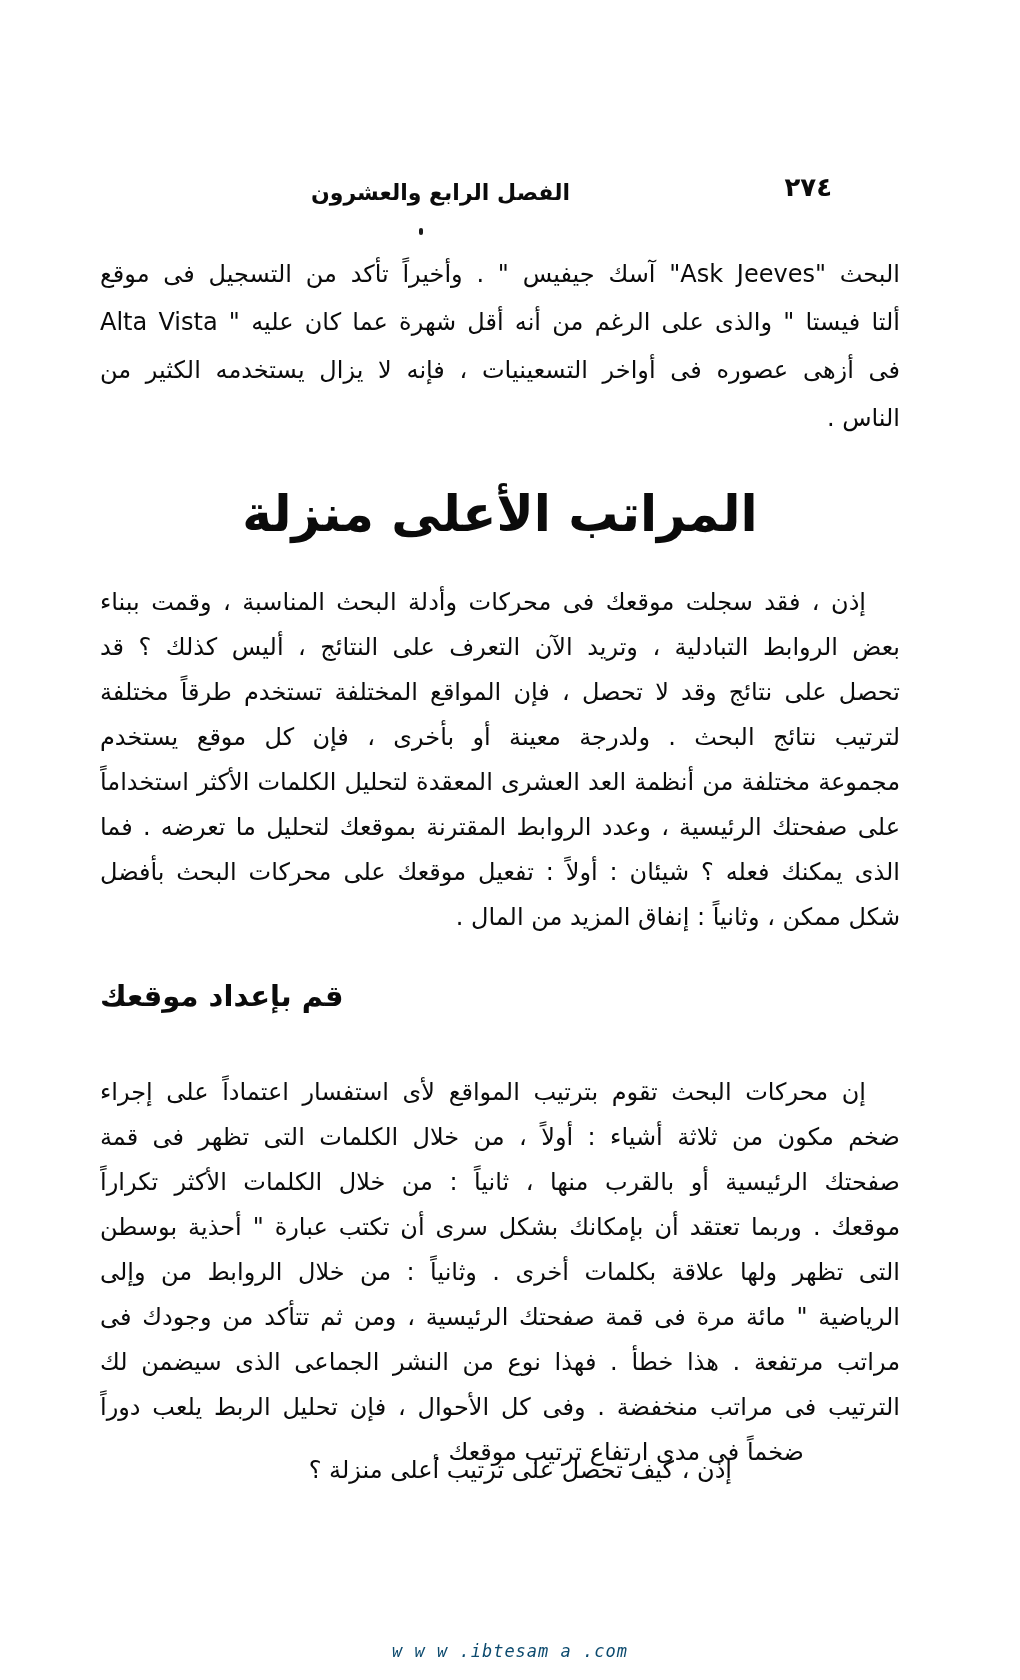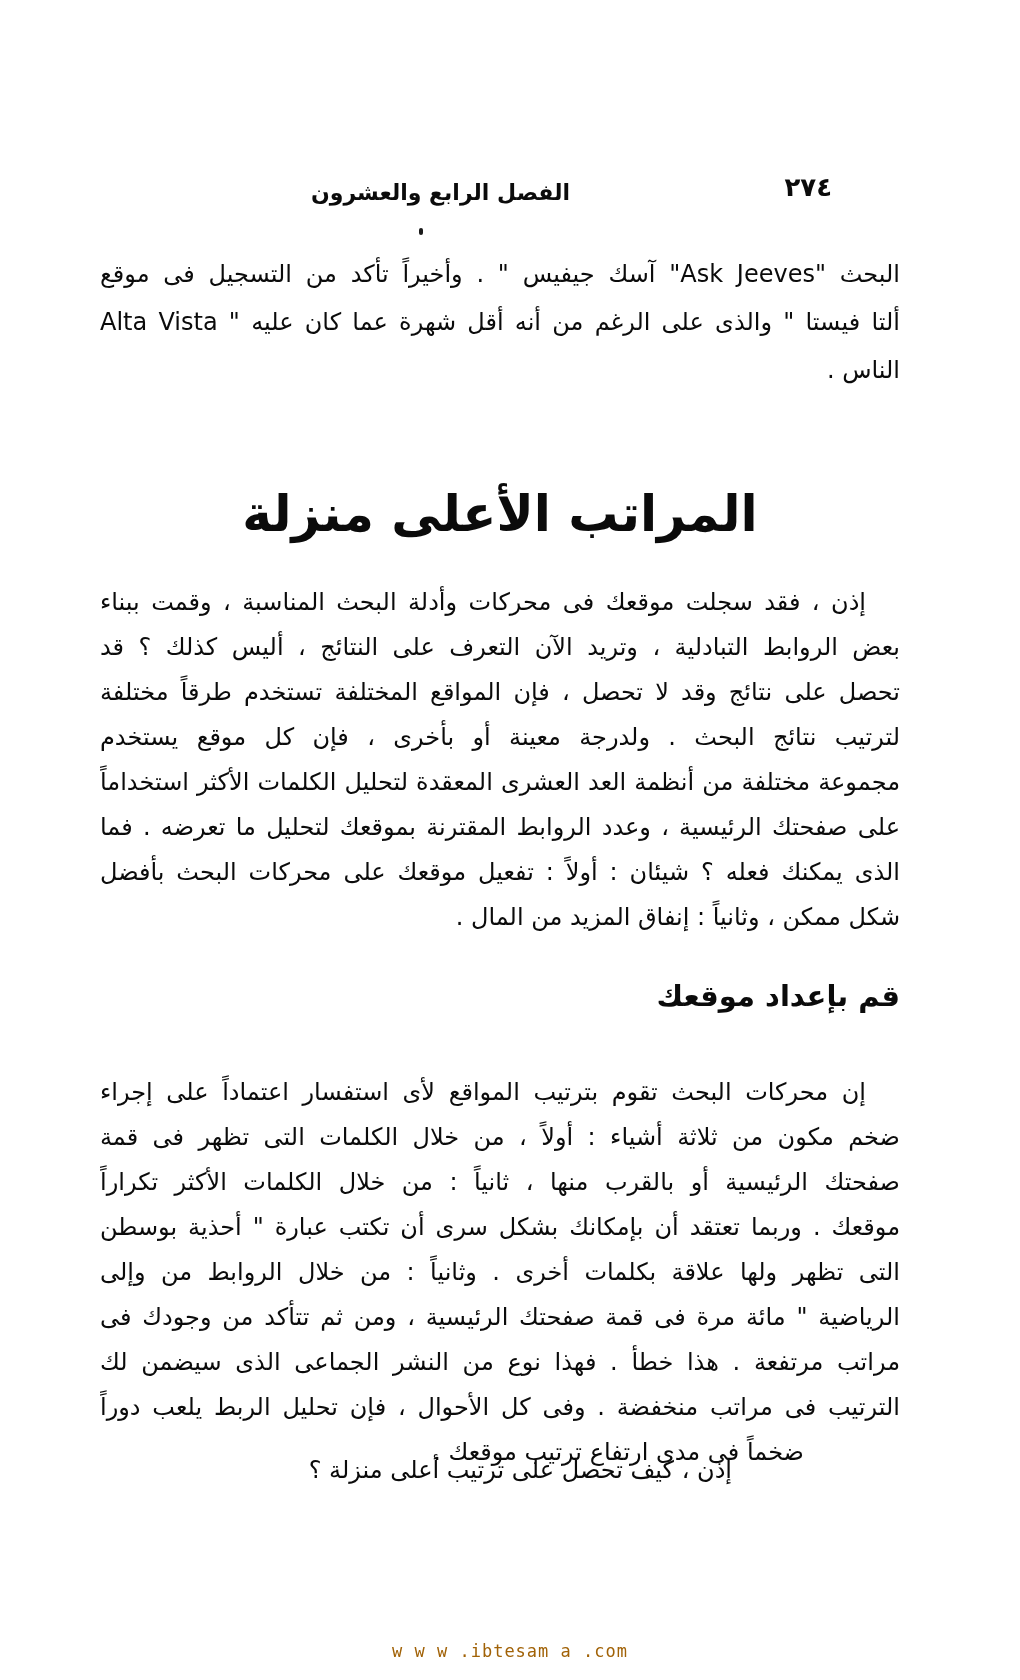--- a/index.html
+++ b/index.html
@@ -78,21 +78,21 @@
     text-align: center;
     font-size: 50px;
     font-weight: bold;
     line-height: 56px;
   }
   .heading-sub {
     position: absolute;
     top: 974px;
     right: 120px;
     width: 800px;
-    text-align: right;
+    text-align: left;
     font-size: 29px;
     font-weight: bold;
     line-height: 44px;
   }
   
   .watermark {
     position: absolute;
     top: 1641px;
     left: 0;
     width: 100%;
@@ -119,20 +119,21 @@
 <div class="page">
 
   <div class="chapter-title">الفصل الرابع والعشرون</div>
   <div class="page-number">٢٧٤</div>
 
   <span class="speck"></span>
 
   <div class="textblock lh48 p1">
     <div class="line j">البحث "Ask Jeeves" آسك جيفيس " . وأخيراً تأكد من التسجيل فى موقع</div>
     <div class="line j">Alta Vista " ألتا فيستا " والذى على الرغم من أنه أقل شهرة عما كان عليه</div>
+    <div class="line j">فى أزهى عصوره فى أواخر التسعينيات ، فإنه لا يزال يستخدمه الكثير من</div>
     <div class="line start">الناس .</div>
   </div>
 
   <div class="heading-main">المراتب الأعلى منزلة</div>
 
   <div class="textblock lh45 p2">
     <div class="line j indent">إذن ، فقد سجلت موقعك فى محركات وأدلة البحث المناسبة ، وقمت ببناء</div>
     <div class="line j">بعض الروابط التبادلية ، وتريد الآن التعرف على النتائج ، أليس كذلك ؟ قد</div>
     <div class="line j">تحصل على نتائج وقد لا تحصل ، فإن المواقع المختلفة تستخدم طرقاً مختلفة</div>
     <div class="line j">لترتيب نتائج البحث . ولدرجة معينة أو بأخرى ، فإن كل موقع يستخدم</div>
@@ -153,15 +154,15 @@
     <div class="line j">الرياضية " مائة مرة فى قمة صفحتك الرئيسية ، ومن ثم تتأكد من وجودك فى</div>
     <div class="line j">مراتب مرتفعة . هذا خطأ . فهذا نوع من النشر الجماعى الذى سيضمن لك</div>
     <div class="line j">الترتيب فى مراتب منخفضة . وفى كل الأحوال ، فإن تحليل الربط يلعب دوراً</div>
     <div class="line start hang">ضخماً فى مدى ارتفاع ترتيب موقعك .</div>
   </div>
 
   <div class="textblock lh45 closing-block">
     <div class="line start closing-indent">إذن ، كيف تحصل على ترتيب أعلى منزلة ؟</div>
   </div>
 
-  <div class="watermark" style="color: #a16207;">w w w .ibtesam a .com</div>
+  <div class="watermark" style="color: #0c4a6e; font-style: italic;">w w w .ibtesam a .com</div>
 
 </div>
 
 </body></html>

